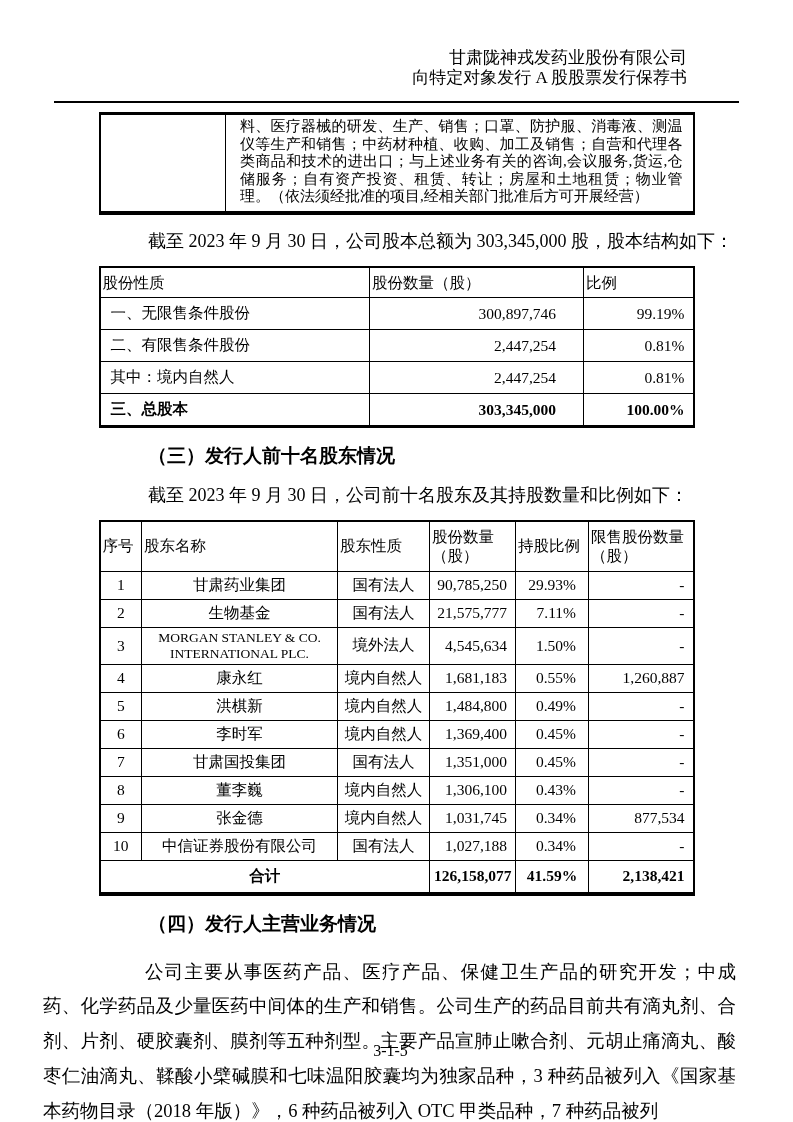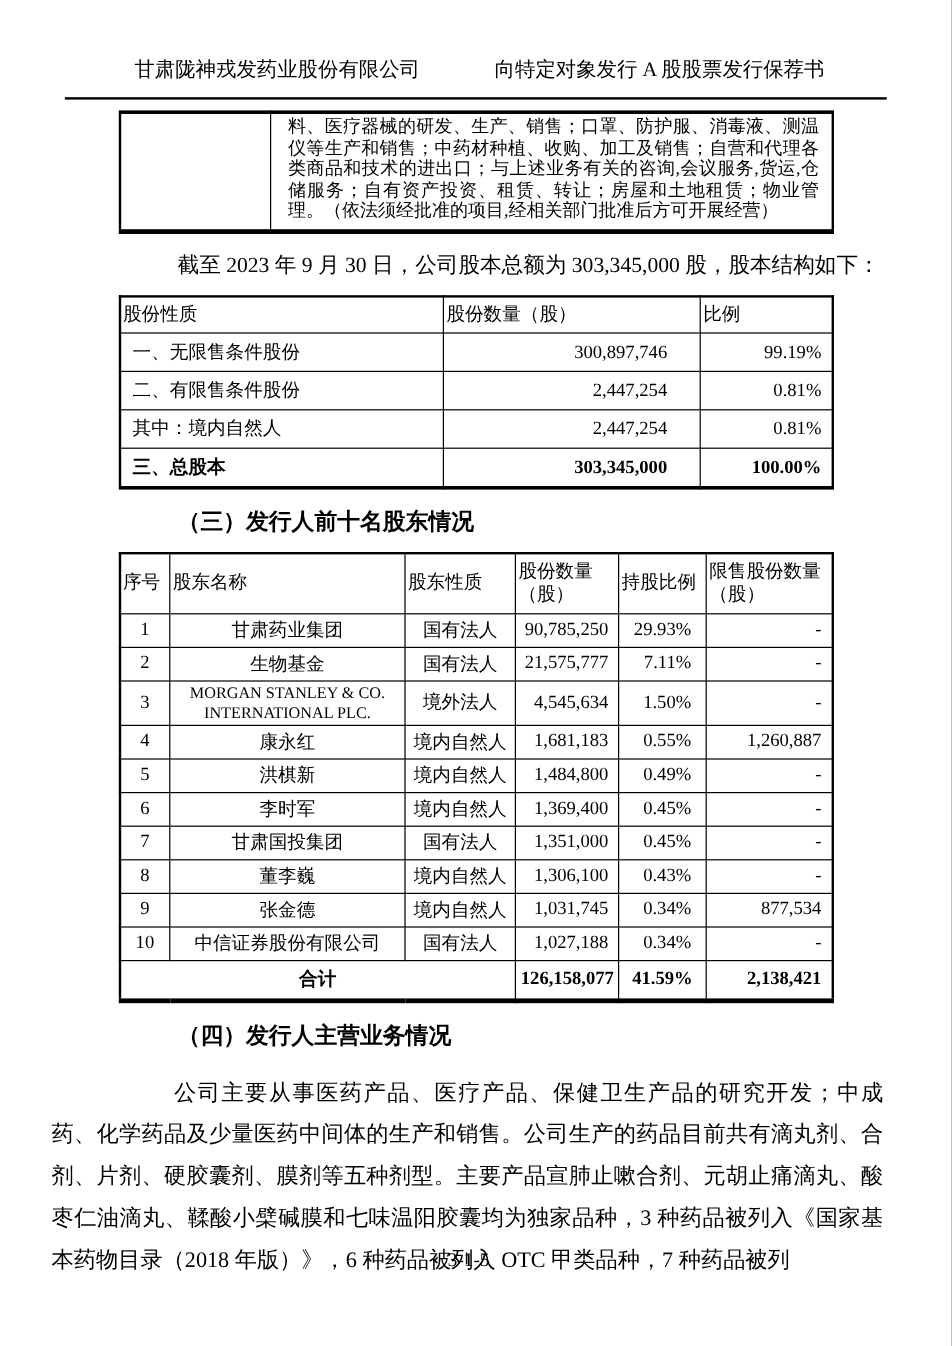--- a/index.html
+++ b/index.html
@@ -5,21 +5,21 @@
   * { margin:0; padding:0; box-sizing:border-box; }
   html,body { background:#888; }
   .page {
     width:793px; height:1122px; margin:0 auto; background:#fff; color:#000;
     font-family:"Liberation Serif","DejaVu Serif",serif;
     position:relative; overflow:hidden;
   }
   
   .doc-header {
     display:flex; justify-content:space-between; align-items:flex-end;
-    padding:48px 106px 0 112px; font-size:17px; line-height:20px;
+    padding:48px 106px 0 112px; font-size:17px; line-height:20px;flex-direction:column;
   }
   .header-rule { margin:13px 54px 0 54px; border-bottom:2.5px solid #000; }
   
   .tbl { border-collapse:collapse; table-layout:fixed; margin:0 auto; width:594px; }
   .tbl th, .tbl td { border:1.5px solid #000; vertical-align:middle; }
   .tbl { border:2.5px solid #000; }
   
   .cont-tbl { margin-top:9px; font-size:15px; border-top-width:3px; border-bottom-width:4px; }
   .cont-tbl .scope-cell { padding:3px 10px 5px 14px; text-align:justify; line-height:1.17; }
   
@@ -114,20 +114,21 @@
         </tr>
         <tr>
           <td>三、总股本</td>
           <td>303,345,000</td>
           <td>100.00%</td>
         </tr>
       </tbody>
   </table>
 
   <h3 class="section-heading">（三）发行人前十名股东情况</h3>
+  <p class="intro">截至 2023 年 9 月 30 日，公司前十名股东及其持股数量和比例如下：</p>
 
   <table id="shareholders-table" class="tbl data-tbl">
     <colgroup>
       <col style="width:42px">
         <col style="width:196px">
         <col style="width:92px">
       <col style="width:86px">
         <col style="width:73px">
         <col style="width:105px">
     </colgroup>

